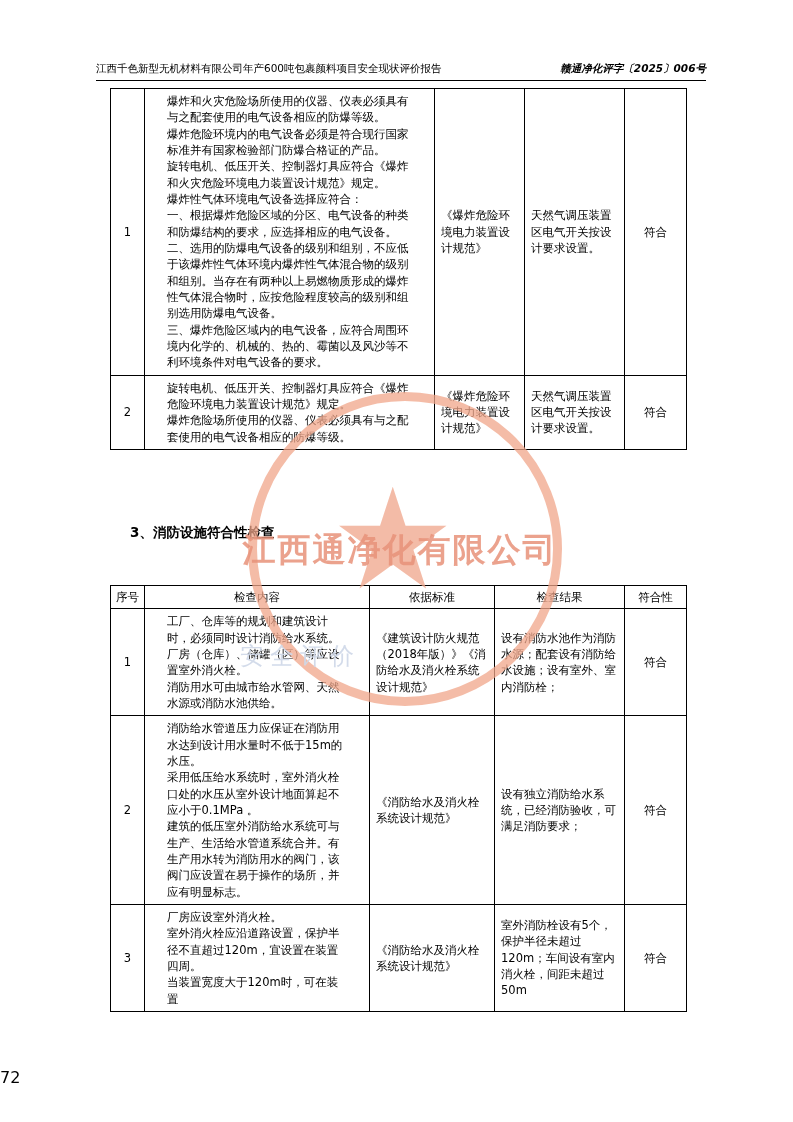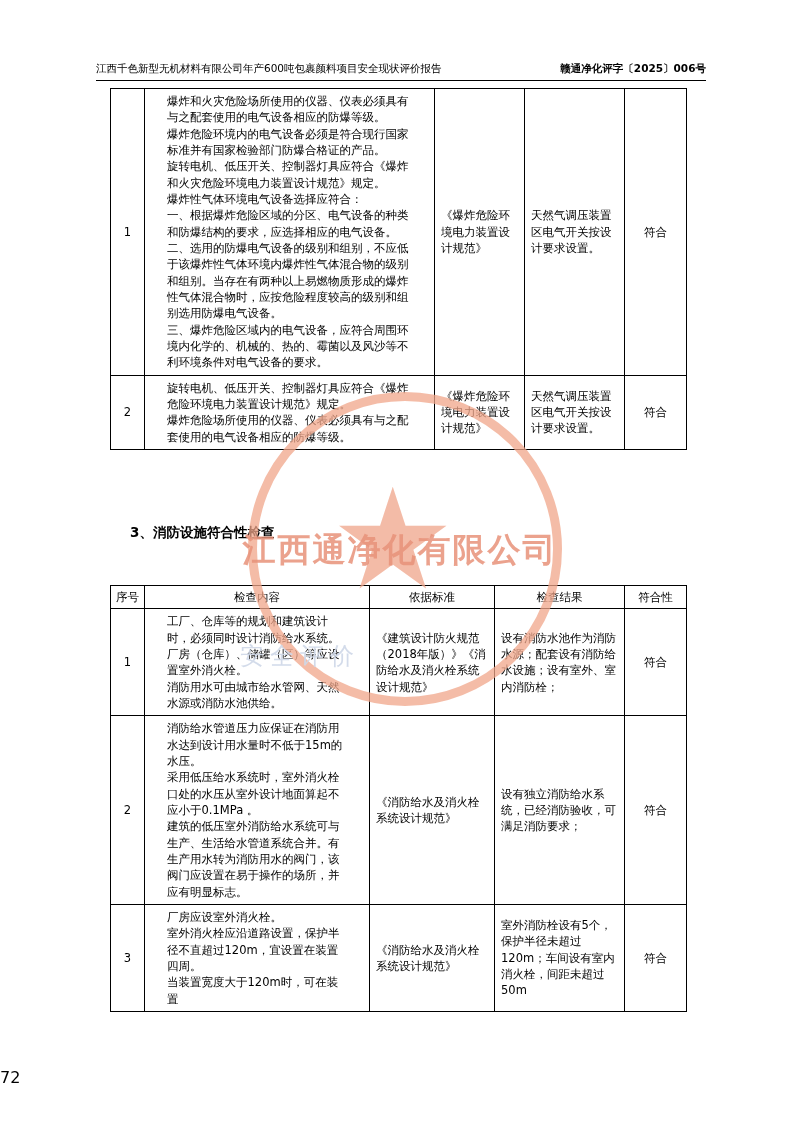--- a/index.html
+++ b/index.html
@@ -29,21 +29,21 @@
     width: 610px;
     display: flex;
     justify-content: space-between;
     align-items: flex-end;
     font-size: 10.5px;
     color: #000;
     padding-bottom: 4px;
     border-bottom: 1px solid #000;
   }
   .header-left { letter-spacing: 0px; }
-  .header-right { font-weight: bold; white-space: nowrap; }
+  .header-right { font-weight: bold; white-space: nowrap; font-style: italic; }
 
   
   .watermark {
     position: absolute;
     left: 0; top: 0;
     width: 793px; height: 1122px;
     pointer-events: none;
     z-index: 5;
   }
   .wm-circle {

